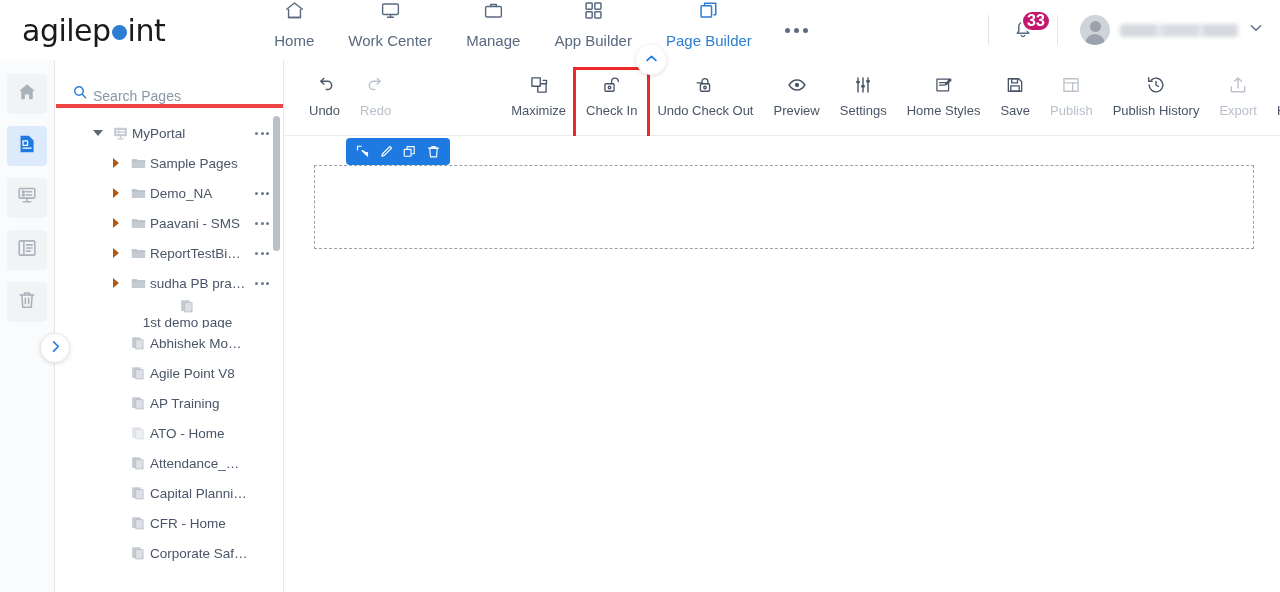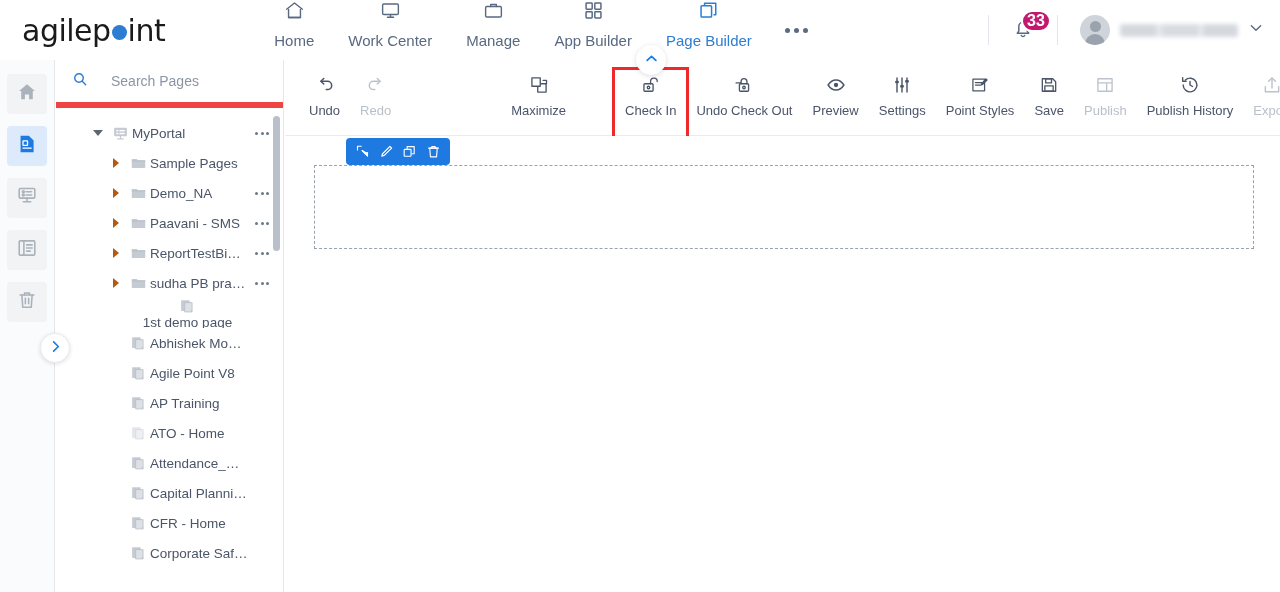--- a/index.html
+++ b/index.html
@@ -145,24 +145,24 @@
   
   .tree-panel {
     position: absolute; top: 60px; left: 56px;
     width: 228px; height: 532px;
     background: #ffffff;
     border-right: 1px solid #e4e8ec;
     display: flex; flex-direction: column;
   }
   .search-row {
     height: 48px; flex: none;
-    display: flex; align-items: center;
-    gap: 23px;
+    display: flex; align-items: flex-end;
+    gap: 5px;
     padding: 0 16px;
-    border-bottom: 6px solid #ef4444;
+    border-bottom: 4px solid #ef4444;
   }
   .search-input {
     border: none; outline: none;
     font-size: 14px; color: #596980;
     font-family: "Liberation Sans", sans-serif;
     width: 170px; background: transparent;
   }
   .search-input::placeholder { color: #8b96a5; }
 
   .tree-scroll {
@@ -243,21 +243,20 @@
     font-size: 13px;
     cursor: pointer;
     white-space: nowrap;
     position: relative;
   }
   .tb-btn.disabled { color: #b9c0ca; cursor: default; }
   .tb-btn.highlight {
     outline: 3px solid #ef2929;
     outline-offset: 0;
     height: 73px;
-    margin-left: 39px;
   }
   .tb-spacer { width: 100px; }
 
   
   .canvas {
     position: absolute; top: 136px; left: 285px;
     width: 995px; height: 456px;
     background: #ffffff;
   }
   .float-toolbar {
@@ -733,21 +732,21 @@
             <rect x="15.8" y="6" width="4.4" height="3" rx="1" fill="#4a5568" stroke="none"></rect>
           </svg></span>
         <span>Settings</span>
       </div>
       <div class="tb-btn">
         <span style="height: 21px;"><svg width="20" height="20" viewBox="0 0 24 24" fill="none" stroke="#4a5568" stroke-width="1.5" stroke-linejoin="round">
             <rect x="3.5" y="5" width="14" height="14"></rect>
             <path d="M6.5 9h8M6.5 12h6" stroke-linecap="round"></path>
             <path d="M19 3.5 21.5 6l-6 6-3 1 1-3z" fill="#4a5568" stroke="none"></path>
           </svg></span>
-        <span>Point Styles</span>
+        <span>Home Styles</span>
       </div>
       <div class="tb-btn">
         <span style="height: 21px;"><svg width="20" height="20" viewBox="0 0 24 24" fill="none" stroke="#4a5568" stroke-width="1.6" stroke-linejoin="round">
             <path d="M4 4.5h12.5L20 8v11.5H4z"></path>
             <rect x="8" y="4.5" width="7" height="5"></rect>
             <rect x="7" y="13" width="10" height="6.5"></rect>
           </svg></span>
         <span>Save</span>
       </div>
       <div class="tb-btn disabled">

